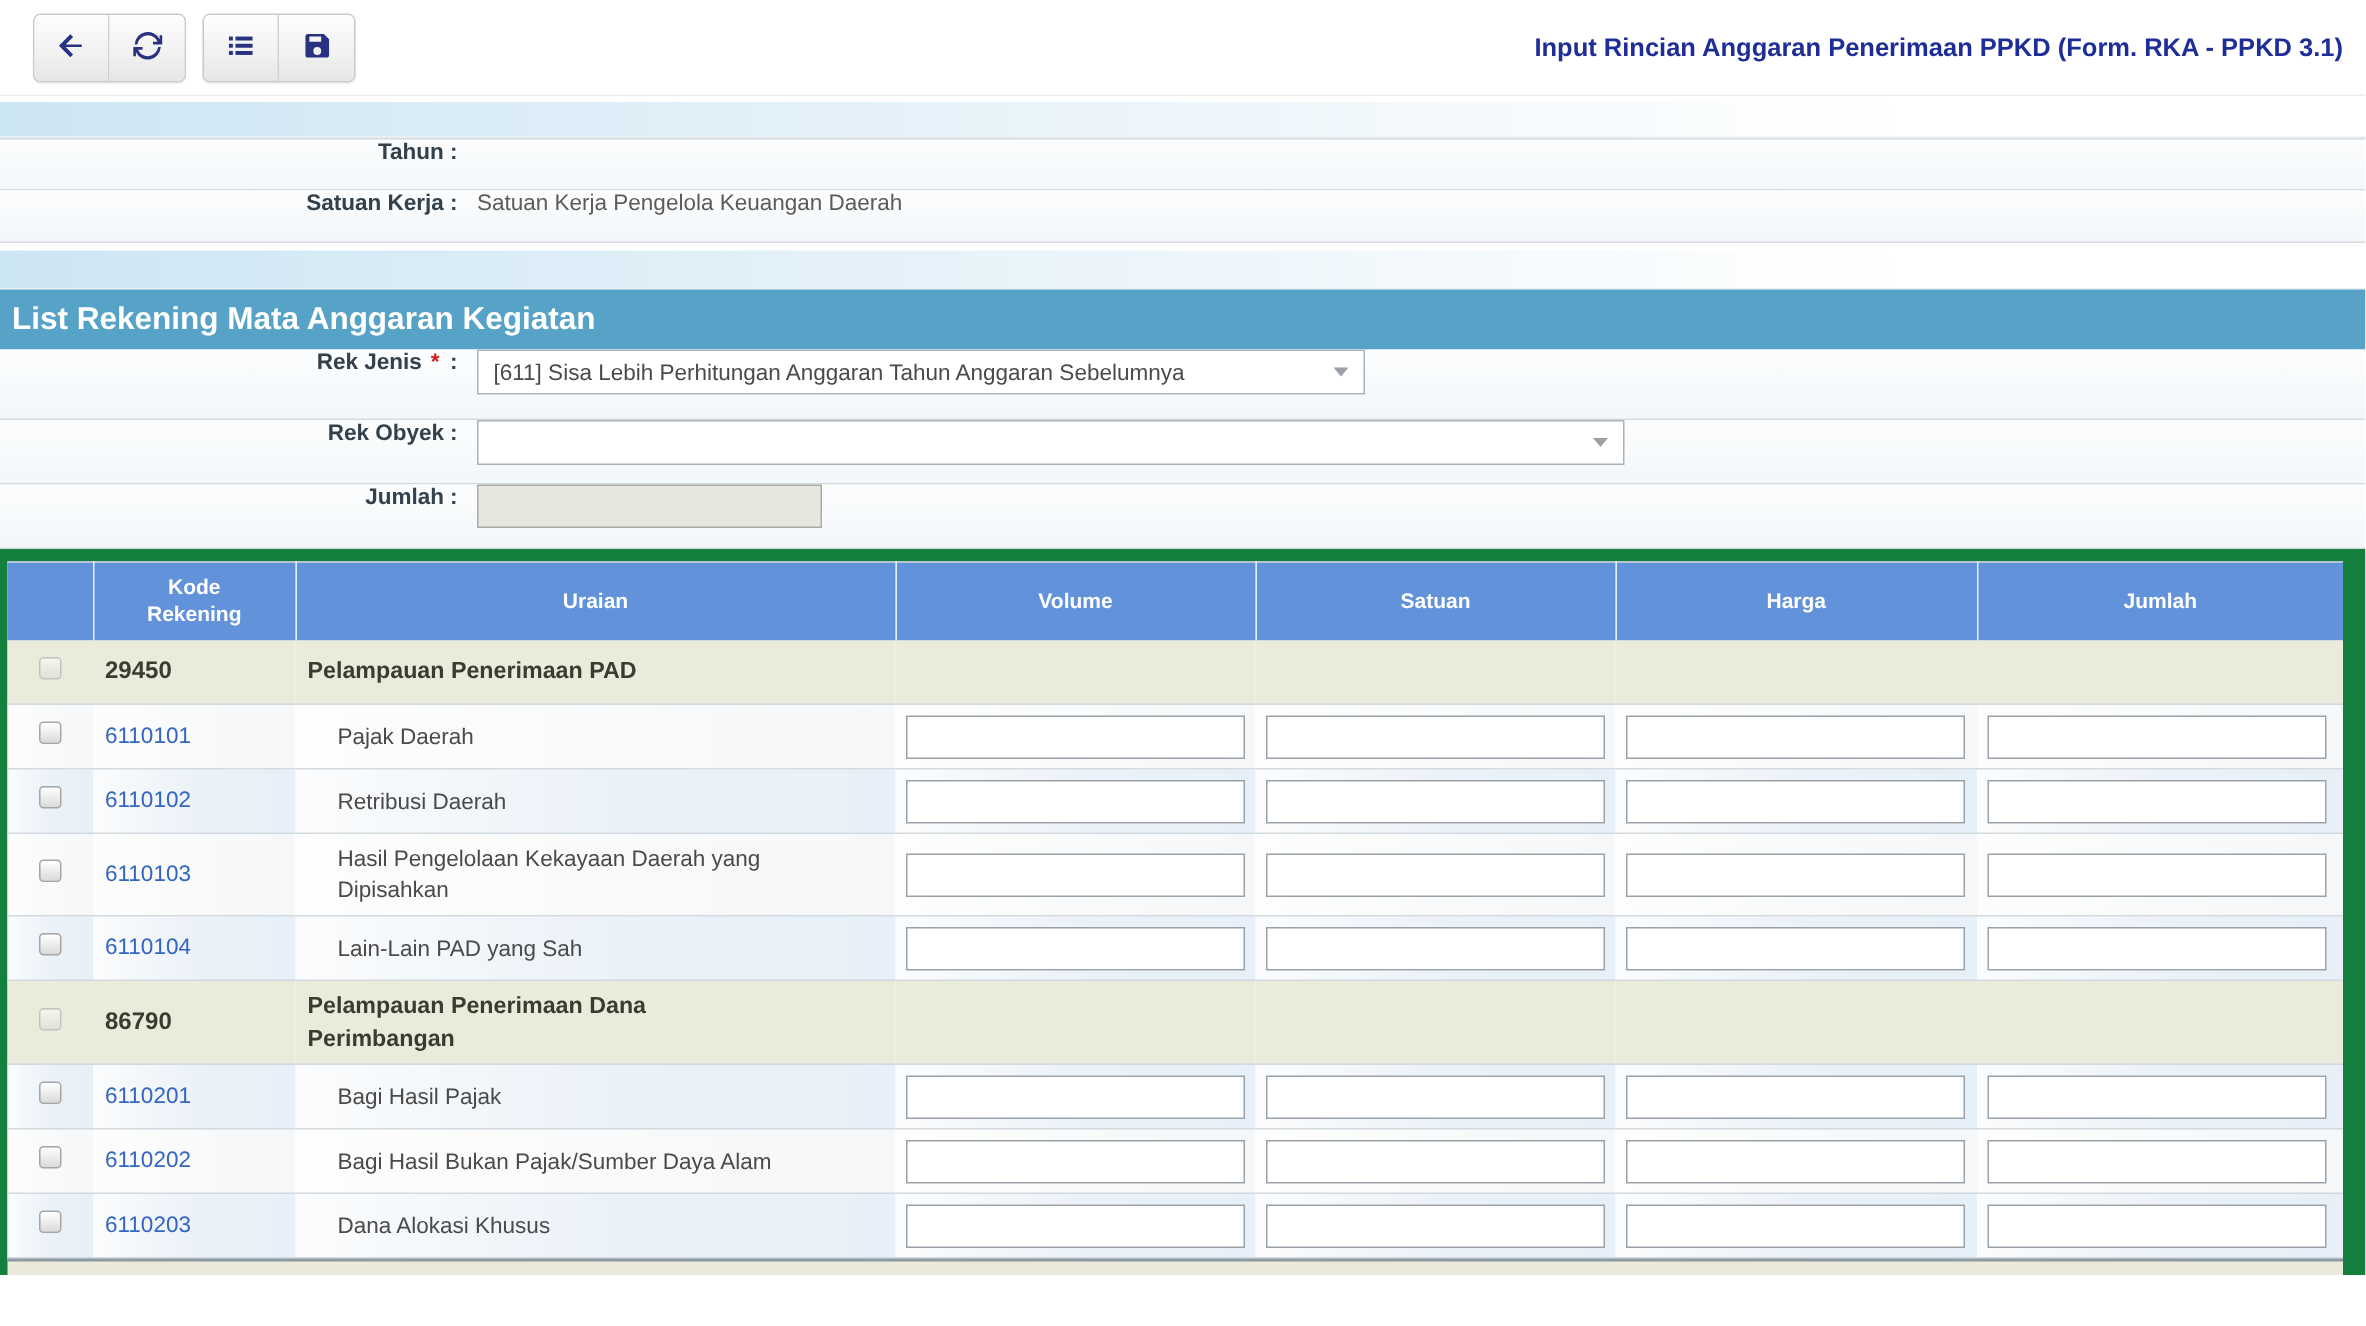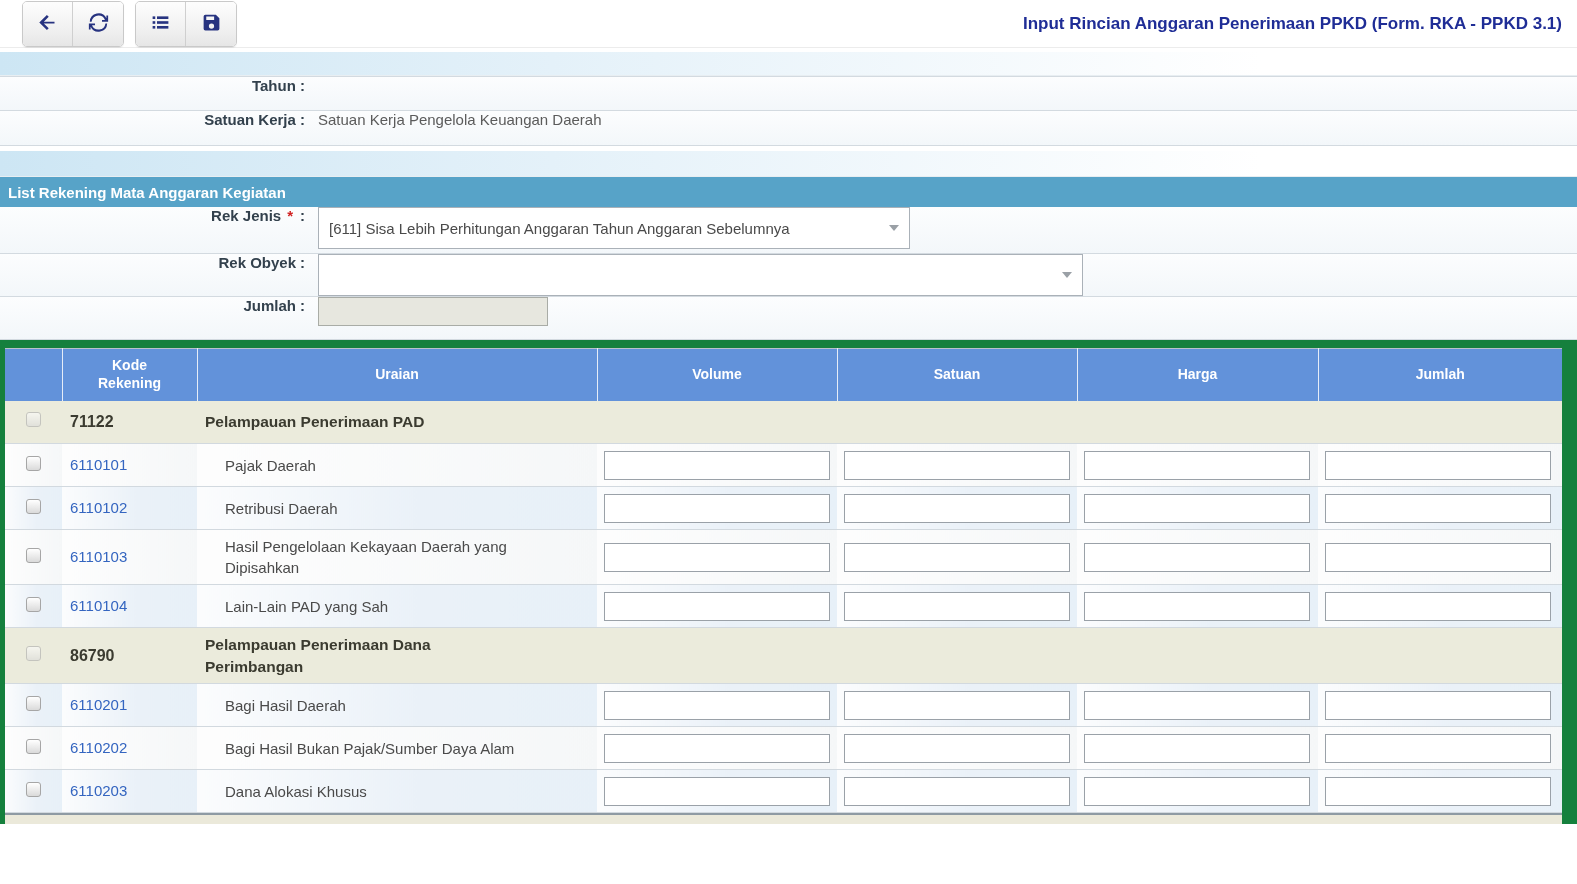--- a/index.html
+++ b/index.html
@@ -1,20 +1,20 @@
 <!DOCTYPE html>
 <html><head>
 <meta charset="utf-8">
 <style>
   * { margin:0; padding:0; box-sizing:border-box; }
   html,body { width:1577px; height:884px; overflow:hidden; background:#ffffff;
     font-family:"Liberation Sans","DejaVu Sans",sans-serif; }
 
   
-  .toolbar { height:48px; background:#ffffff; display:flex; align-items:center;
+  .toolbar { height:64px; background:#ffffff; display:flex; align-items:center;
     padding:0 15px 0 22px; border-bottom:1px solid #ececec; }
   .btn-group { display:flex; margin-right:11px; border:1px solid #c9c9c9; border-radius:5px;
     overflow:hidden; box-shadow:0 1px 1px rgba(0,0,0,0.07); }
   .tb-btn { width:50px; height:44px; display:flex; align-items:center; justify-content:center;
     background:linear-gradient(to bottom,#fdfdfd 0%,#f1f1f1 60%,#e6e6e6 100%);
     border:none; border-right:1px solid #cfcfcf; cursor:pointer; }
   .tb-btn:last-child { border-right:none; }
   .tb-btn svg { width:21px; height:21px; fill:#273380; }
   .toolbar-title { margin-left:auto; font-size:17px; font-weight:bold; color:#1f2d96; }
 
@@ -29,27 +29,27 @@
     background:linear-gradient(to bottom,#fcfdfe 0%,#f3f7fa 100%);
     border-bottom:1px solid #d3dae0; }
   .info-form .form-row:first-child { border-top:1px solid #d3dae0; }
   .flabel { width:305px; text-align:right; font-size:15px; font-weight:bold; color:#33414d;
     flex:0 0 305px; }
   .fvalue { margin-left:13px; font-size:15px; color:#5b5b5b; }
   .req { color:#d02020; font-weight:bold; margin:0 3px 0 6px; }
   .lcolon { font-weight:bold; color:#33414d; font-size:15px; margin-left:4px; }
 
   
-  .section-bar { height:30px; background:#57a3c8; color:#ffffff; font-size:15px;
+  .section-bar { height:40px; background:#57a3c8; color:#ffffff; font-size:21px;
     font-weight:bold; display:flex; align-items:center; padding-left:8px; }
 
   
   .rek-form .form-row { min-height:43px; }
   .rek-form .form-row.first { min-height:47px; }
-  .selectbox { margin-left:13px; height:42px; background:#ffffff; border:1px solid #aab1b8;
+  .selectbox { margin-left:13px; height:30px; background:#ffffff; border:1px solid #aab1b8;
     display:flex; align-items:center; font-size:15px; color:#4a4a4a; padding:0 10px;
     cursor:pointer; }
   .selectbox .stext { flex:1; white-space:nowrap; overflow:hidden; }
   .arrow-down { width:0; height:0; border-left:5px solid transparent; border-right:5px solid transparent;
     border-top:6px solid #9aa0a6; margin-left:10px; }
   .sb-jenis { width:592px; }
   .sb-obyek { width:765px; }
   .dis-input { margin-left:13px; width:230px; height:29px; background:#e7e7df;
     border:1px solid #a9aca6; }
 
@@ -180,21 +180,21 @@
       <th>Uraian</th>
       <th>Volume</th>
       <th>Satuan</th>
       <th>Harga</th>
       <th>Jumlah</th>
     </tr>
   </thead>
   <tbody>
     <tr class="group">
       <td class="c-check"><span class="checkbox cb-dim"></span></td>
-      <td><span class="gcode">71122</span></td>
+      <td><span class="gcode">29450</span></td>
       <td>
             <div class="utext g">Pelampauan Penerimaan PAD</div>
           </td>
       <td></td>
           <td></td>
           <td></td>
           <td></td>
     </tr>
     <tr class="detail shade-white">
       <td class="c-check"><span class="checkbox"></span></td>
@@ -248,21 +248,21 @@
           </td>
       <td></td>
           <td></td>
           <td></td>
           <td></td>
     </tr>
     <tr class="detail shade-blue">
       <td class="c-check"><span class="checkbox"></span></td>
       <td><a class="code-link">6110201</a></td>
       <td>
-            <div class="utext">Bagi Hasil Daerah</div>
+            <div class="utext">Bagi Hasil Pajak</div>
           </td>
       <td><input class="cell-input" style=""></td>
       <td><input class="cell-input" style=""></td>
       <td><input class="cell-input" style=""></td>
       <td><input class="cell-input" style=""></td>
     </tr>
     <tr class="detail shade-white">
       <td class="c-check"><span class="checkbox"></span></td>
       <td><a class="code-link">6110202</a></td>
       <td>

